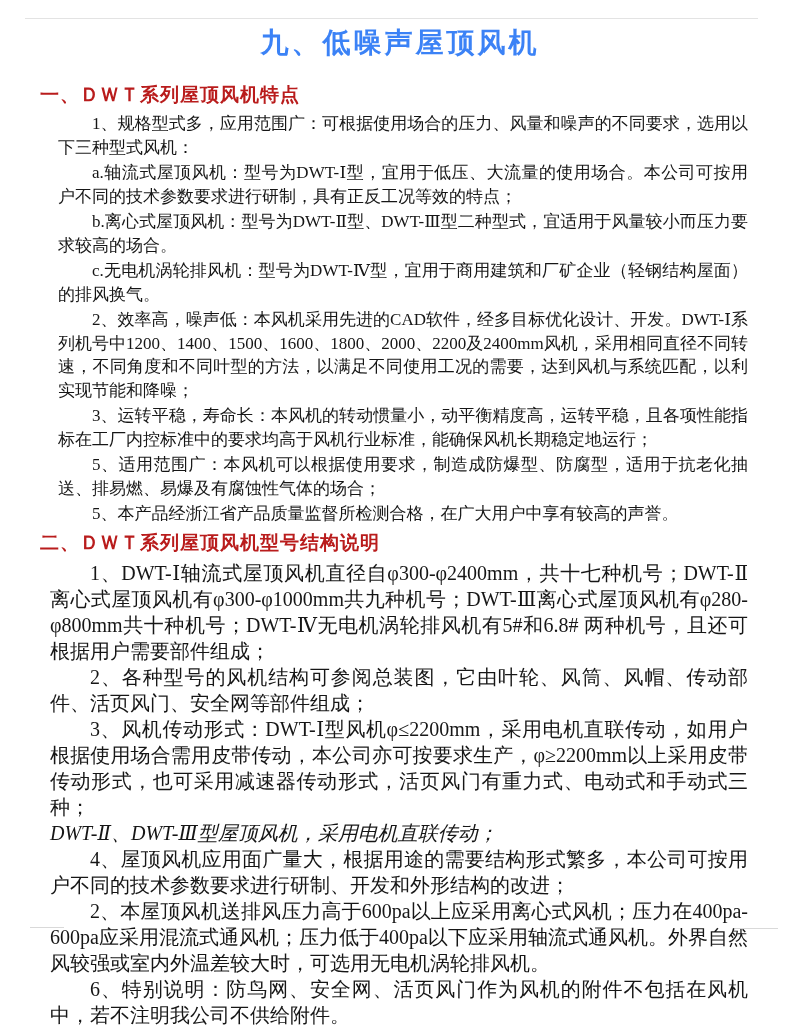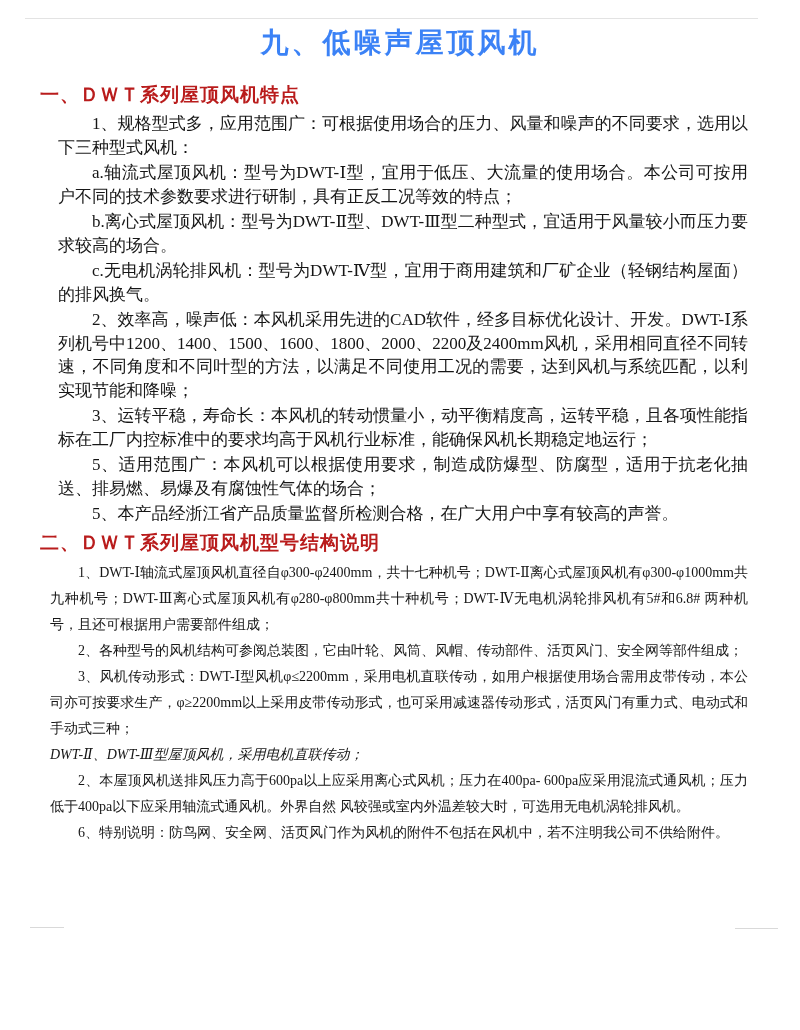--- a/index.html
+++ b/index.html
@@ -54,21 +54,21 @@
   }
   .sec-features p {
     margin: 0 0 2px 8px;
     font-size: 17px;
     line-height: 23.5px;
     text-align: justify;
     text-indent: 2em;
   }
   .sec-structure p {
     margin: 0;
-    font-size: 14px;
+    font-size: 20px;
     line-height: 26px;
     text-align: justify;
     text-indent: 2em;
   }
   .sec-structure p.no-indent {
     text-indent: 0;
     font-style: italic;
   }
 </style>
 </head>
@@ -92,20 +92,21 @@
       <p>5、适用范围广：本风机可以根据使用要求，制造成防爆型、防腐型，适用于抗老化抽送、排易燃、易爆及有腐蚀性气体的场合；</p>
       <p>5、本产品经浙江省产品质量监督所检测合格，在广大用户中享有较高的声誉。</p>
     </section>
 
     <section class="sec-structure">
       <h2 class="sec-heading">二、ＤＷＴ系列屋顶风机型号结构说明</h2>
       <p>1、DWT-Ⅰ轴流式屋顶风机直径自φ300-φ2400mm，共十七种机号；DWT-Ⅱ离心式屋顶风机有φ300-φ1000mm共九种机号；DWT-Ⅲ离心式屋顶风机有φ280-φ800mm共十种机号；DWT-Ⅳ无电机涡轮排风机有5#和6.8# 两种机号，且还可根据用户需要部件组成；</p>
       <p>2、各种型号的风机结构可参阅总装图，它由叶轮、风筒、风帽、传动部件、活页风门、安全网等部件组成；</p>
       <p>3、风机传动形式：DWT-Ⅰ型风机φ≤2200mm，采用电机直联传动，如用户根据使用场合需用皮带传动，本公司亦可按要求生产，φ≥2200mm以上采用皮带传动形式，也可采用减速器传动形式，活页风门有重力式、电动式和手动式三种；</p>
       <p class="no-indent">DWT-Ⅱ、DWT-Ⅲ型屋顶风机，采用电机直联传动；</p>
+      <p>4、屋顶风机应用面广量大，根据用途的需要结构形式繁多，本公司可按用户不同的技术参数要求进行研制、开发和外形结构的改进；</p>
       <p>2、本屋顶风机送排风压力高于600pa以上应采用离心式风机；压力在400pa- 600pa应采用混流式通风机；压力低于400pa以下应采用轴流式通风机。外界自然 风较强或室内外温差较大时，可选用无电机涡轮排风机。</p>
       <p>6、特别说明：防鸟网、安全网、活页风门作为风机的附件不包括在风机中，若不注明我公司不供给附件。</p>
     </section>
 
   </div>
 
   <div class="mark mark-left"></div>
   <div class="mark mark-right"></div>
 </div>
 

